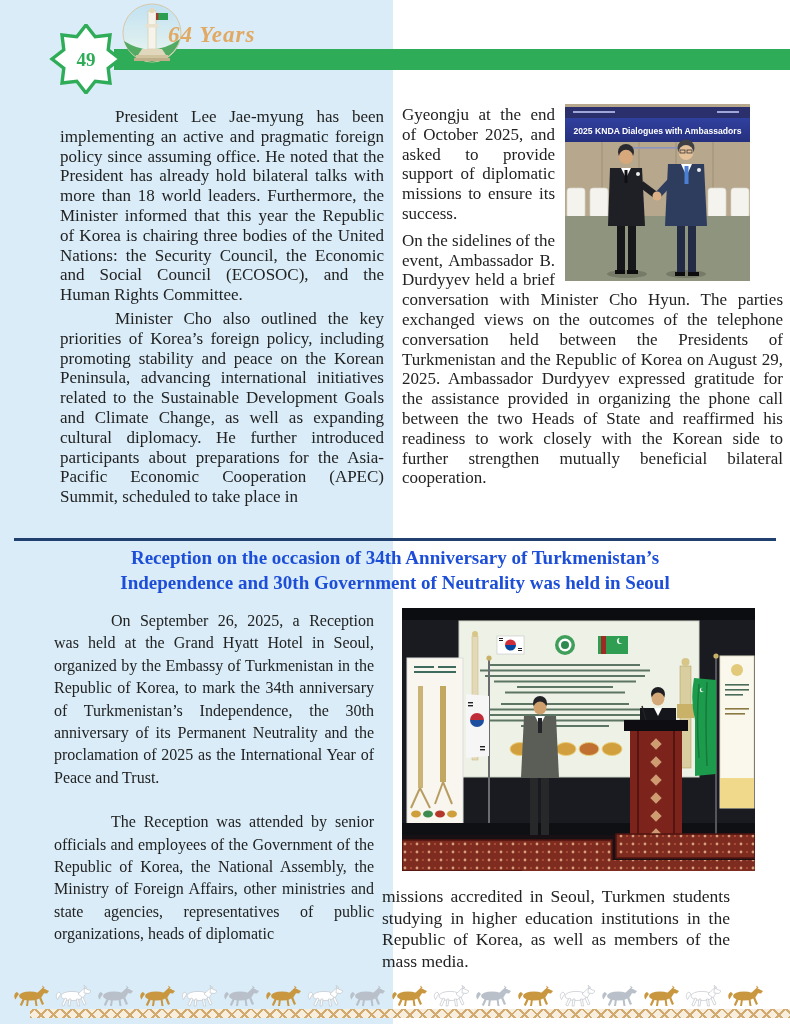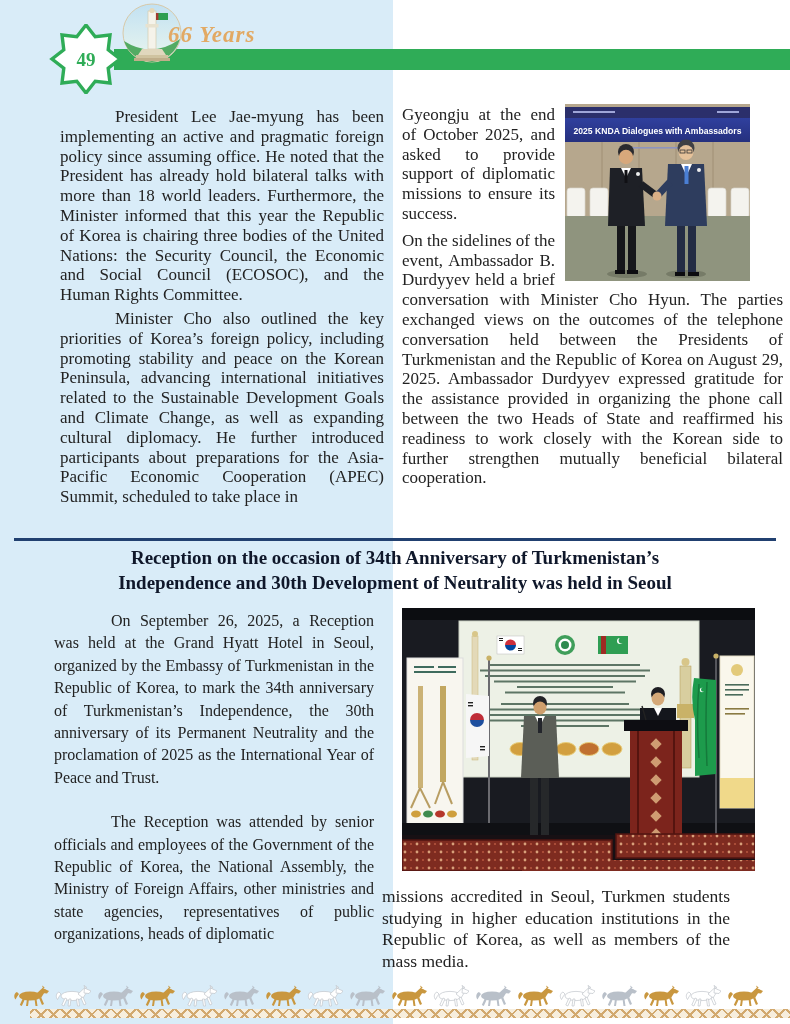--- a/index.html
+++ b/index.html
@@ -24,21 +24,21 @@
   .s1-left{position:absolute;left:56px;top:103px;width:332px;}
   .s1-left p{text-indent:55px;}
   .s1-left p + p{margin-top:2px;}
   .s1-right{position:absolute;left:398px;top:101px;width:389px;}
   .s1-right p + p{margin-top:7px;}
   .photo1{float:right;width:185px;height:177px;margin:3px 37px 8px 10px;display:block;}
 
   .divider{position:absolute;left:14px;top:538px;width:762px;height:3px;background:#214070;}
   .heading{
     position:absolute;left:60px;top:546px;width:670px;text-align:center;
-    font-size:19px;line-height:24.5px;font-weight:bold;color:#0f172a;margin:0;
+    font-size:19px;line-height:24.5px;font-weight:bold;color:#1d4ed8;margin:0;
   }
   .heading span{display:block;}
 
   .s2-left{position:absolute;left:50px;top:606px;width:328px;font-size:16px;line-height:22.4px;}
   .s2-left p{text-indent:57px;}
   .s2-left p + p{margin-top:22px;}
   .photo2{position:absolute;left:402px;top:608px;width:353px;height:263px;display:block;}
   .s2-right{position:absolute;left:378px;top:882px;width:356px;font-size:17.5px;line-height:21.6px;}
 
   
@@ -78,21 +78,21 @@
     <rect x="27" y="8" width="8" height="38" fill="#f5f3ea" stroke="#cfc5a5" stroke-width="0.6"></rect>
     <rect x="24.5" y="21" width="13" height="3.5" fill="#e8e2cf"></rect>
     <circle cx="31" cy="7.5" r="2.6" fill="#e6d9b8"></circle>
     <rect x="35" y="10" width="12" height="7" fill="#2c9e52"></rect>
     <rect x="35" y="10" width="2.4" height="7" fill="#a23a2e"></rect>
     <path d="M21,46 L41,46 L45,52 L17,52 Z" fill="#e0d7bd"></path>
     <rect x="15" y="52" width="32" height="3" fill="#cfc3a0"></rect>
     <rect x="13" y="55" width="36" height="3" fill="#bfae8a"></rect>
   </svg>
 
-  <div class="years-label">66 Years</div>
+  <div class="years-label">64 Years</div>
 
   <div class="col s1 s1-left">
     <p>President Lee Jae-myung has been implementing an active and pragmatic foreign policy since assuming office. He noted that the President has already hold bilateral talks with more than 18 world leaders. Furthermore, the Minister informed that this year the Republic of Korea is chairing three bodies of the United Nations: the Security Council, the Economic and Social Council (ECOSOC), and the Human Rights Committee.</p>
     <p>Minister Cho also outlined the key priorities of Korea’s foreign policy, including promoting stability and peace on the Korean Peninsula, advancing international initiatives related to the Sustainable Development Goals and Climate Change, as well as expanding cultural diplomacy. He further introduced participants about preparations for the Asia-Pacific Economic Cooperation (APEC) Summit, scheduled to take place in</p>
   </div>
 
   <div class="col s1 s1-right">
     <svg class="photo1" viewBox="0 0 185 177">
       <defs>
         <linearGradient id="bgrad" x1="0" y1="0" x2="0" y2="1">
@@ -152,21 +152,21 @@
       </g>
       <circle cx="92" cy="92" r="4.5" fill="#dcb086"></circle>
     </svg>
     <p>Gyeongju at the end of October 2025, and asked to provide support of diplomatic missions to ensure its success.</p>
     <p>On the sidelines of the event, Ambassador B. Durdyyev held a brief conversation with Minister Cho Hyun. The parties exchanged views on the outcomes of the telephone conversation held between the Presidents of Turkmenistan and the Republic of Korea on August 29, 2025. Ambassador Durdyyev expressed gratitude for the assistance provided in organizing the phone call between the two Heads of State and reaffirmed his readiness to work closely with the Korean side to further strengthen mutually beneficial bilateral cooperation.</p>
   </div>
 
   <div class="divider"></div>
   <h2 class="heading">
     <span>Reception on the occasion of 34th Anniversary of Turkmenistan’s</span>
-    <span>Independence and 30th Development of Neutrality was held in Seoul</span>
+    <span>Independence and 30th Government of Neutrality was held in Seoul</span>
   </h2>
 
   <div class="col s2-left">
     <p>On September 26, 2025, a Reception was held at the Grand Hyatt Hotel in Seoul, organized by the Embassy of Turkmenistan in the Republic of Korea, to mark the 34th anniversary of Turkmenistan’s Independence, the 30th anniversary of its Permanent Neutrality and the proclamation of 2025 as the International Year of Peace and Trust.</p>
     <p>The Reception was attended by senior officials and employees of the Government of the Republic of Korea, the National Assembly, the Ministry of Foreign Affairs, other ministries and state agencies, representatives of public organizations, heads of diplomatic</p>
   </div>
 
   <svg class="photo2" viewBox="0 0 353 263">
     <defs>
       <pattern id="carpet" width="12" height="8" patternUnits="userSpaceOnUse">

